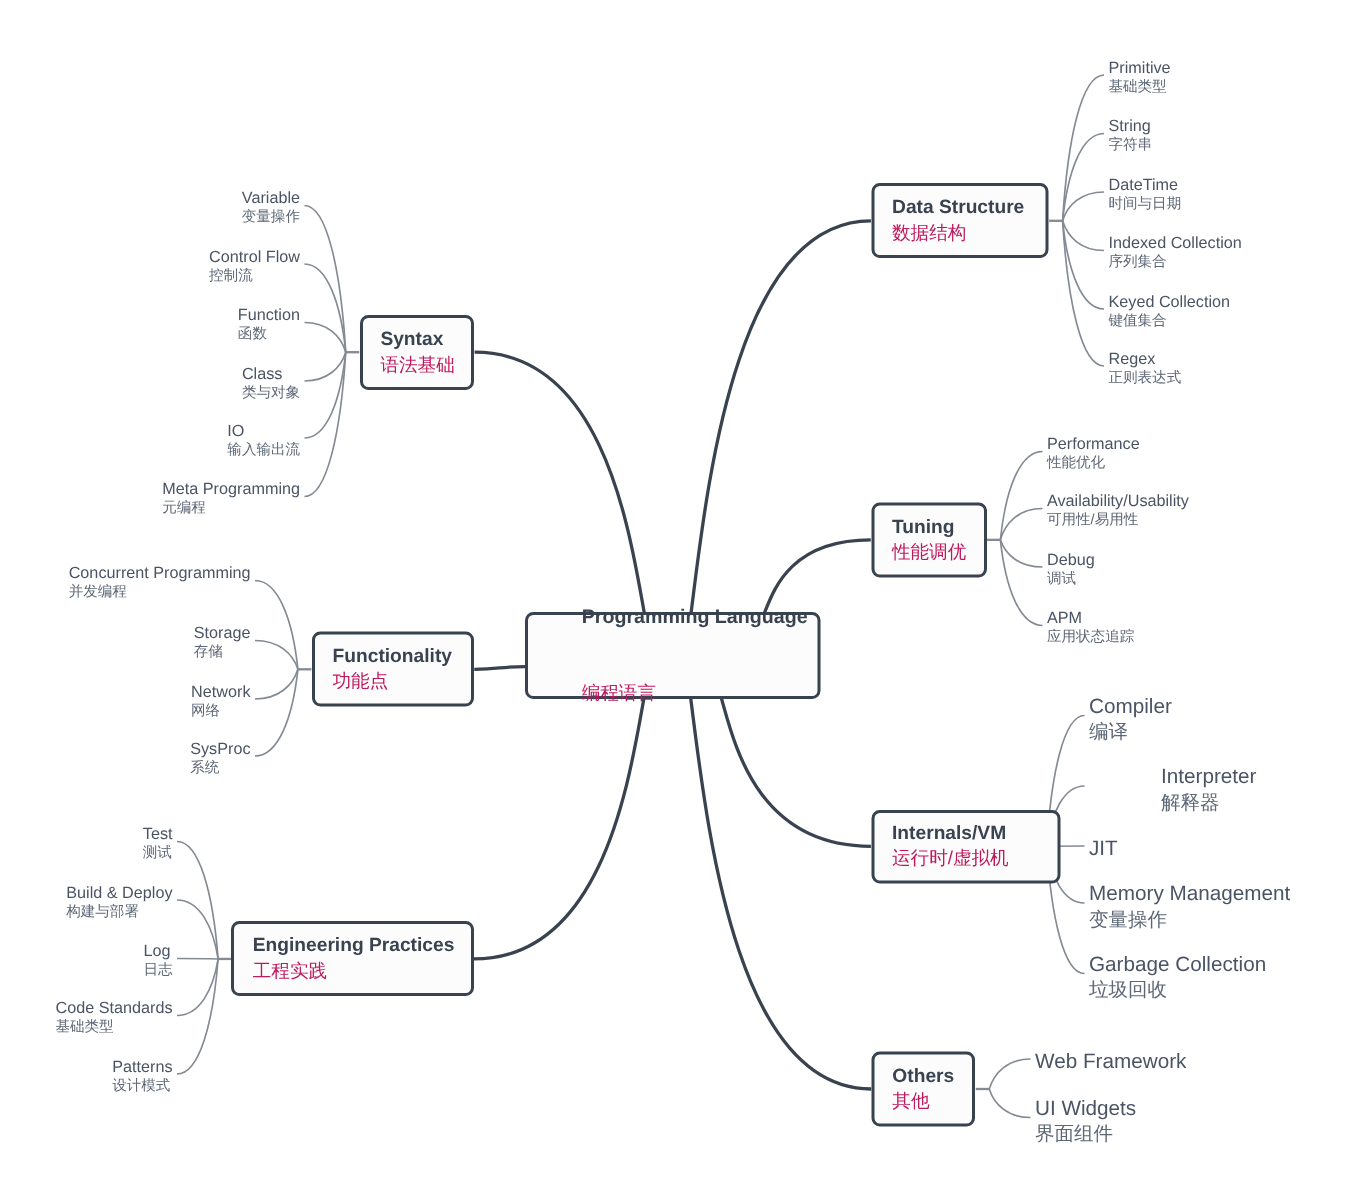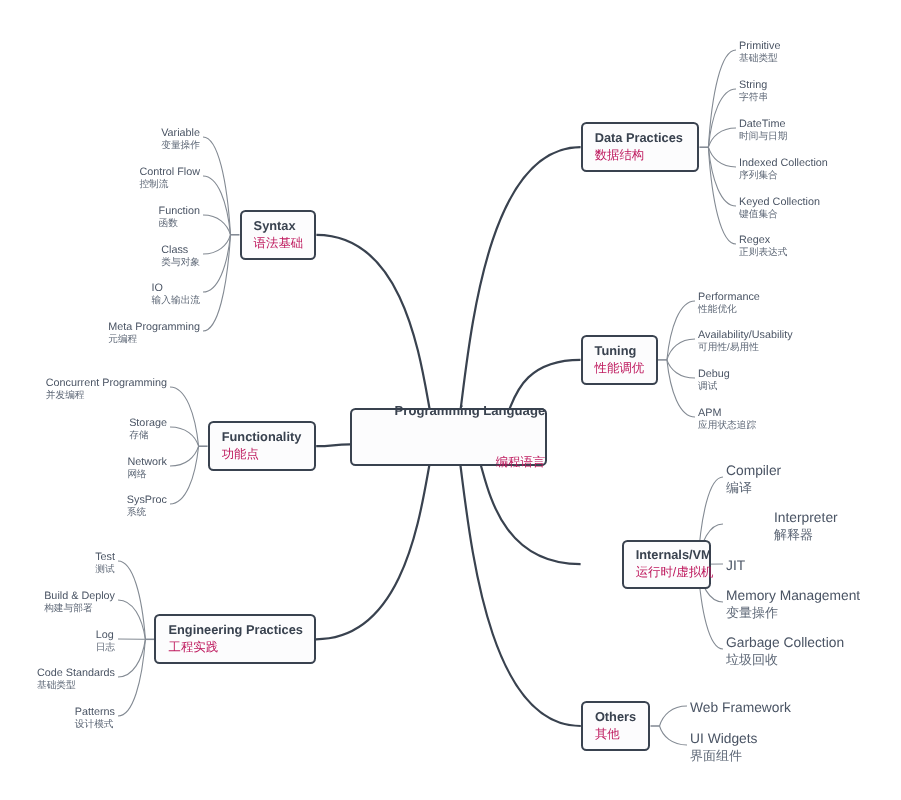--- a/index.html
+++ b/index.html
@@ -4,21 +4,21 @@
 <style>
 html,body{margin:0;padding:0;background:#ffffff;}
 body{width:901px;height:800px;overflow:hidden;font-family:"Liberation Sans",sans-serif;-webkit-font-smoothing:antialiased;text-rendering:geometricPrecision;}
 #canvas *{-webkit-font-smoothing:antialiased;}
 
 #canvas{position:relative;width:901px;height:800px;background:#ffffff;}
 svg#links{position:absolute;left:0;top:0;width:901px;height:800px;}
 .node{position:absolute;box-sizing:border-box;background:#fcfcfd;border-radius:5.5px;border:2.05px solid #39424f;display:flex;flex-direction:column;justify-content:center;}
 .node .en{font-weight:700;white-space:nowrap;color:#39424f;}
 .node .zh{white-space:nowrap;color:#be185d;}
-#root-node{padding-left:24px;align-items:flex-end;}
+#root-node{padding-left:36px;}
 #root-node .en{font-size:13.1px;line-height:17px;}
 #root-node .zh{font-size:12.4px;line-height:19px;margin-top:34px;}
 .branch-node{padding-left:12.1px;}
 .branch-node .en{font-size:12.8px;line-height:16px;}
 .branch-node .zh{font-size:12.4px;line-height:18px;}
 .leaf{position:absolute;white-space:nowrap;transform:translateY(calc(-50% + 2.2px));}
 .leaf .en{font-size:10.8px;line-height:13px;color:#4a5464;display:block;}
 .leaf .zh{font-size:9.7px;line-height:12.3px;color:#5d6776;display:block;}
 .leaf.big .en{font-size:13.8px;line-height:16.5px;}
 .leaf.big .zh{font-size:13.0px;line-height:15.5px;}
@@ -74,21 +74,21 @@
 <path d="M 145.4 639.3 C 142.1 617.7 133.1 600.0 118.0 600.0" stroke="#838a93" stroke-width="1.1" fill="none"></path>
 <path d="M 145.4 639.3 C 142.1 639.1 133.1 639.0 118.0 639.0" stroke="#838a93" stroke-width="1.1" fill="none"></path>
 <path d="M 145.4 639.3 C 142.1 660.0 133.1 677.0 118.0 677.0" stroke="#838a93" stroke-width="1.1" fill="none"></path>
 <path d="M 145.4 639.3 C 142.1 681.5 133.1 716.0 118.0 716.0" stroke="#838a93" stroke-width="1.1" fill="none"></path>
 </svg>
 <div class="node" id="root-node" style="left:349.8px;top:408.1px;width:197.4px;height:58.1px;">
 <div class="en">Programming Language</div>
 <div class="zh">编程语言</div>
 </div>
 <div class="node branch-node" style="left:580.6px;top:122.3px;width:118.8px;height:49.8px;">
-<div class="en">Data Practices</div>
+<div class="en">Data Structure</div>
 <div class="zh">数据结构</div>
 </div>
 <div class="leaf rt" style="left:739.0px;top:50.0px;">
 <span class="en">Primitive</span>
 <span class="zh">基础类型</span>
 </div>
 <div class="leaf rt" style="left:739.0px;top:89.0px;">
 <span class="en">String</span>
 <span class="zh">字符串</span>
 </div>
@@ -121,21 +121,21 @@
 <span class="zh">可用性/易用性</span>
 </div>
 <div class="leaf rt" style="left:698.0px;top:378.0px;">
 <span class="en">Debug</span>
 <span class="zh">调试</span>
 </div>
 <div class="leaf rt" style="left:698.0px;top:417.0px;">
 <span class="en">APM</span>
 <span class="zh">应用状态追踪</span>
 </div>
-<div class="node branch-node" style="left:580.6px;top:539.6px;width:89px;height:49.3px;margin-left:41px;">
+<div class="node branch-node" style="left:580.6px;top:539.6px;width:126px;height:49.3px;">
 <div class="en">Internals/VM</div>
 <div class="zh">运行时/虚拟机</div>
 </div>
 <div class="leaf rt big" style="left:726.0px;top:477.0px;">
 <span class="en">Compiler</span>
 <span class="zh">编译</span>
 </div>
 <div class="leaf rt big" style="left:726.0px;top:524.0px;margin-left:48px;">
 <span class="en">Interpreter</span>
 <span class="zh">解释器</span>

